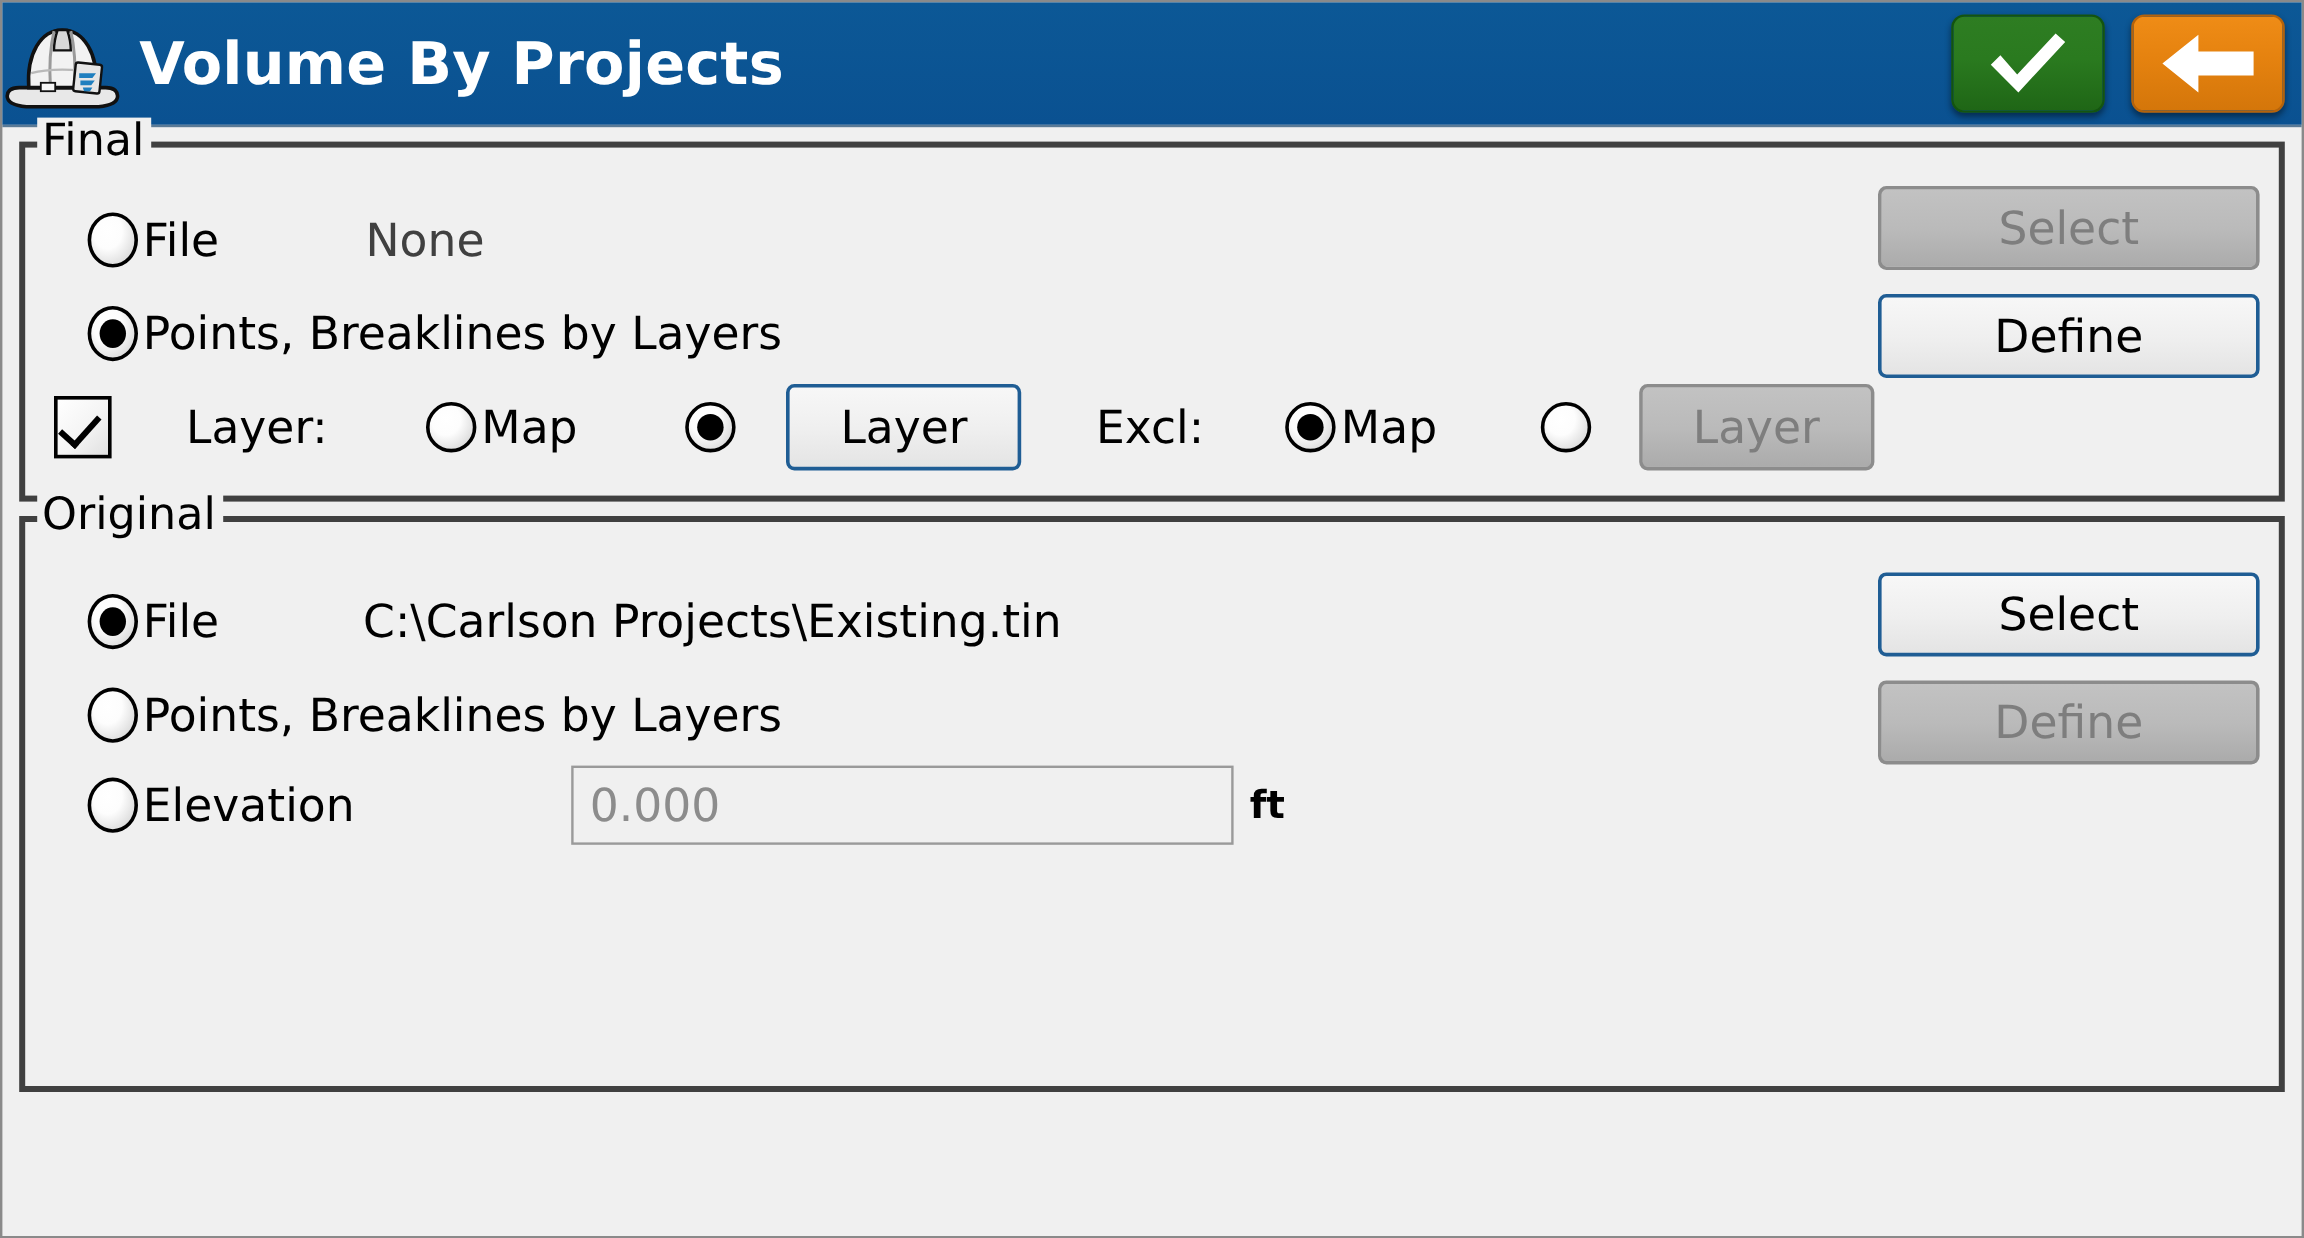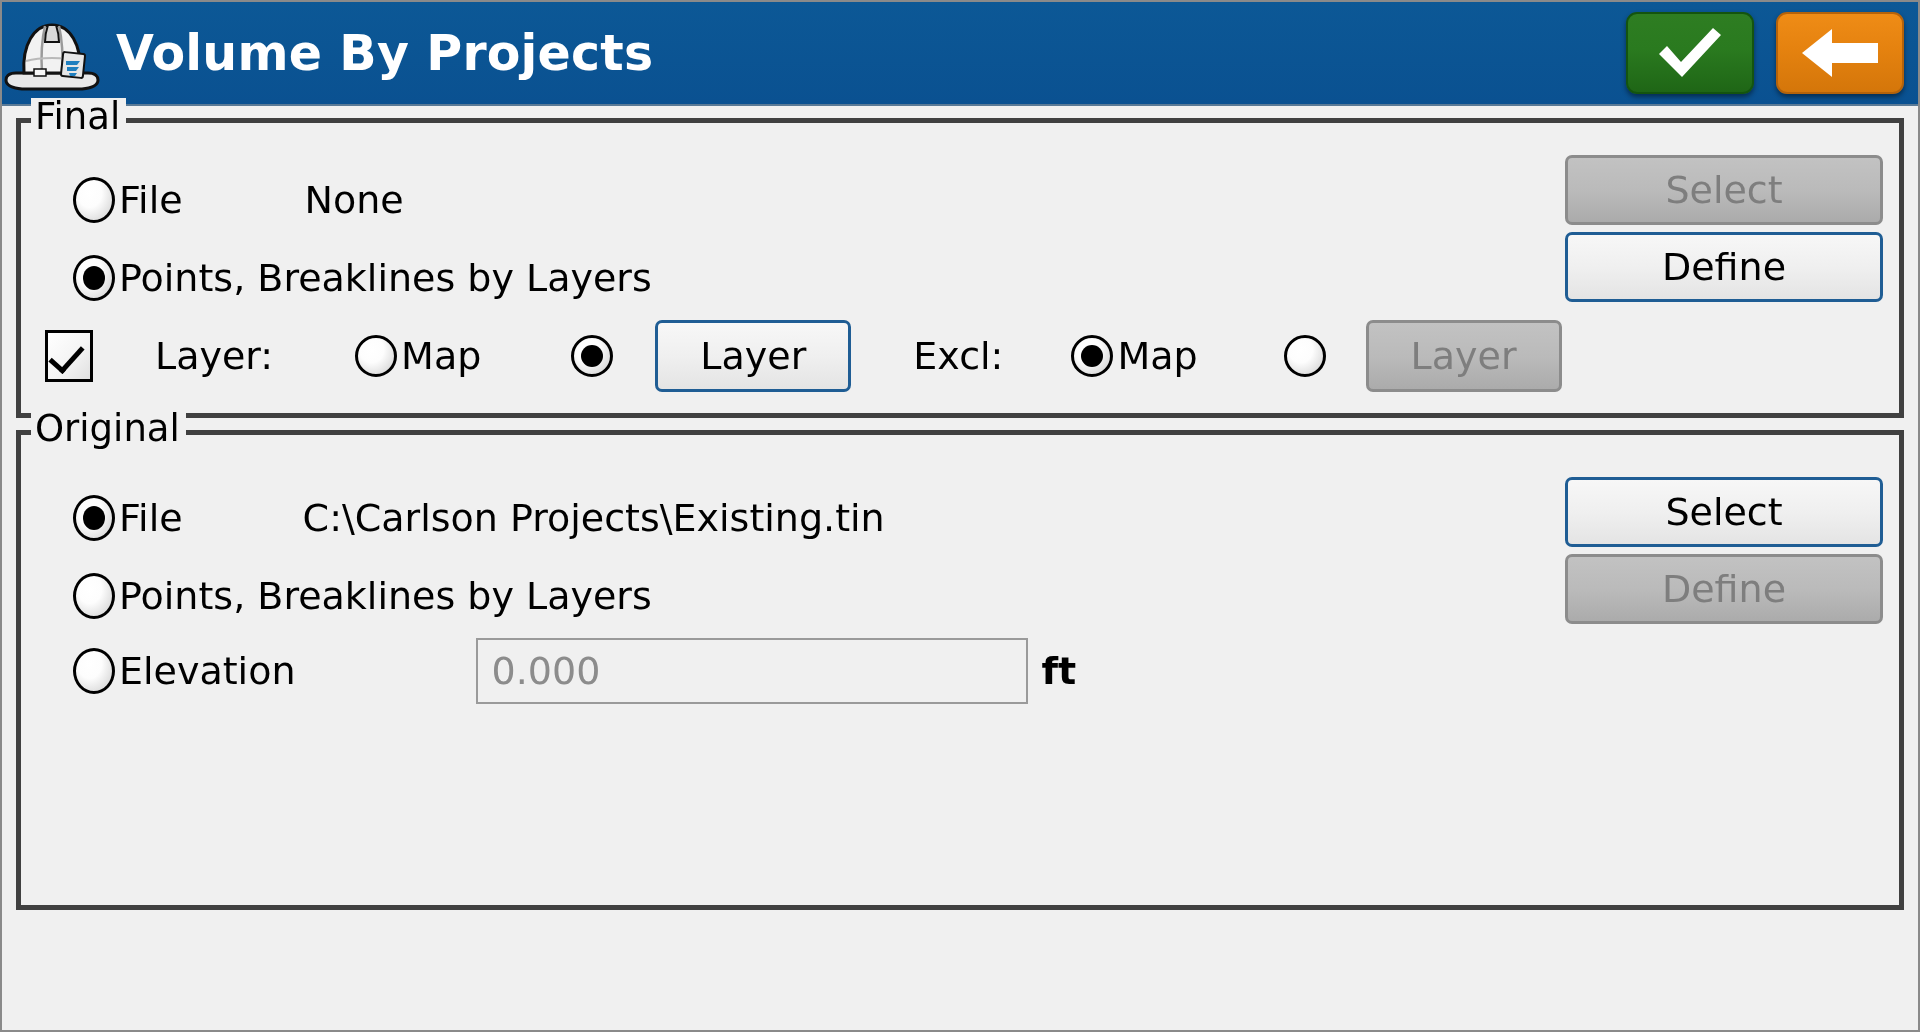--- a/index.html
+++ b/index.html
@@ -167,21 +167,21 @@
     transform: rotate(42deg);
   }
 
   
   .value {
     font-size: 38px;
     color: #000;
     white-space: nowrap;
     font-family: "DejaVu Sans", "Liberation Sans", sans-serif;
   }
-  .value.muted { color: #000000; }
+  .value.muted { color: #404040; }
   .label {
     font-size: 38px;
     color: #000;
     white-space: nowrap;
     font-family: "DejaVu Sans", "Liberation Sans", sans-serif;
   }
 
   
   .btn {
     height: 70px;
@@ -214,35 +214,35 @@
     background: #f0f0f0;
     display: flex;
     align-items: center;
     padding-left: 14px;
     font-size: 38px;
     color: #8c8c8c;
     cursor: text;
     font-family: "DejaVu Sans", "Liberation Sans", sans-serif;
   }
   .unit {
-    font-size: 38px;
+    font-size: 32px;
     font-weight: bold;
     color: #000;
     margin-left: 14px;
     font-family: "DejaVu Sans", "Liberation Sans", sans-serif;
   }
 
   
   .abs-right-btns {
     position: absolute;
     right: 16px;
     top: 32px;
     display: flex;
     flex-direction: column;
-    gap: 7px;
+    gap: 20px;
   }
 </style>
 </head>
 <body>
 
 <div id="app">
 
   <div class="titlebar">
 
     <svg class="hardhat" viewBox="0 0 96 84">

